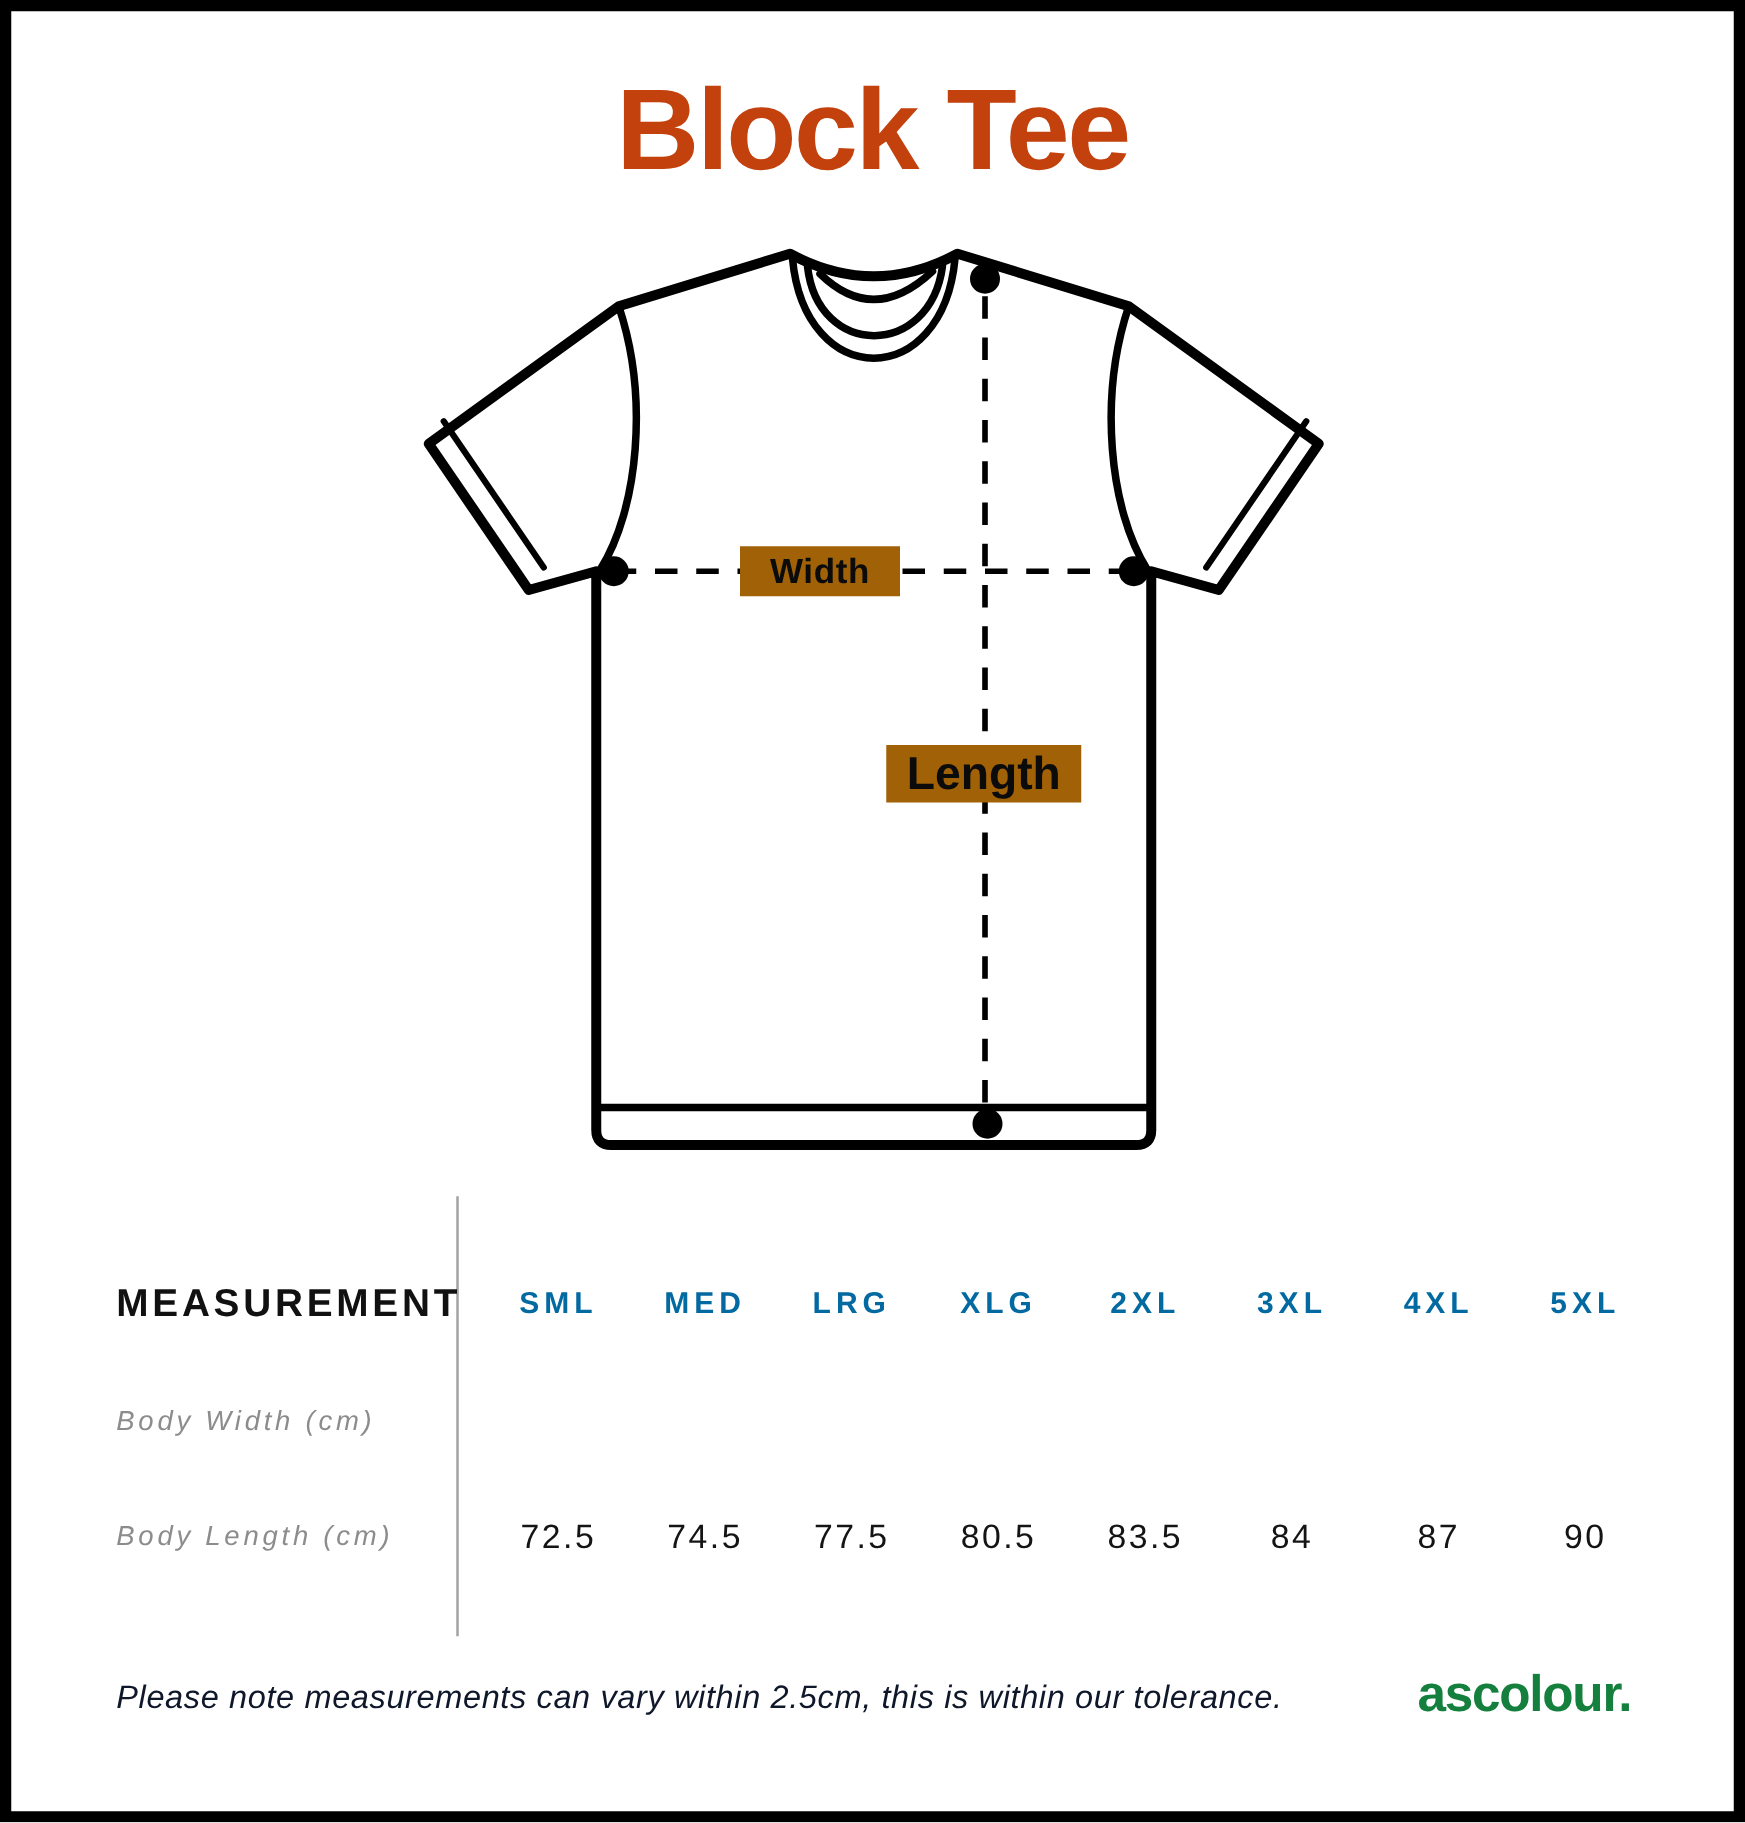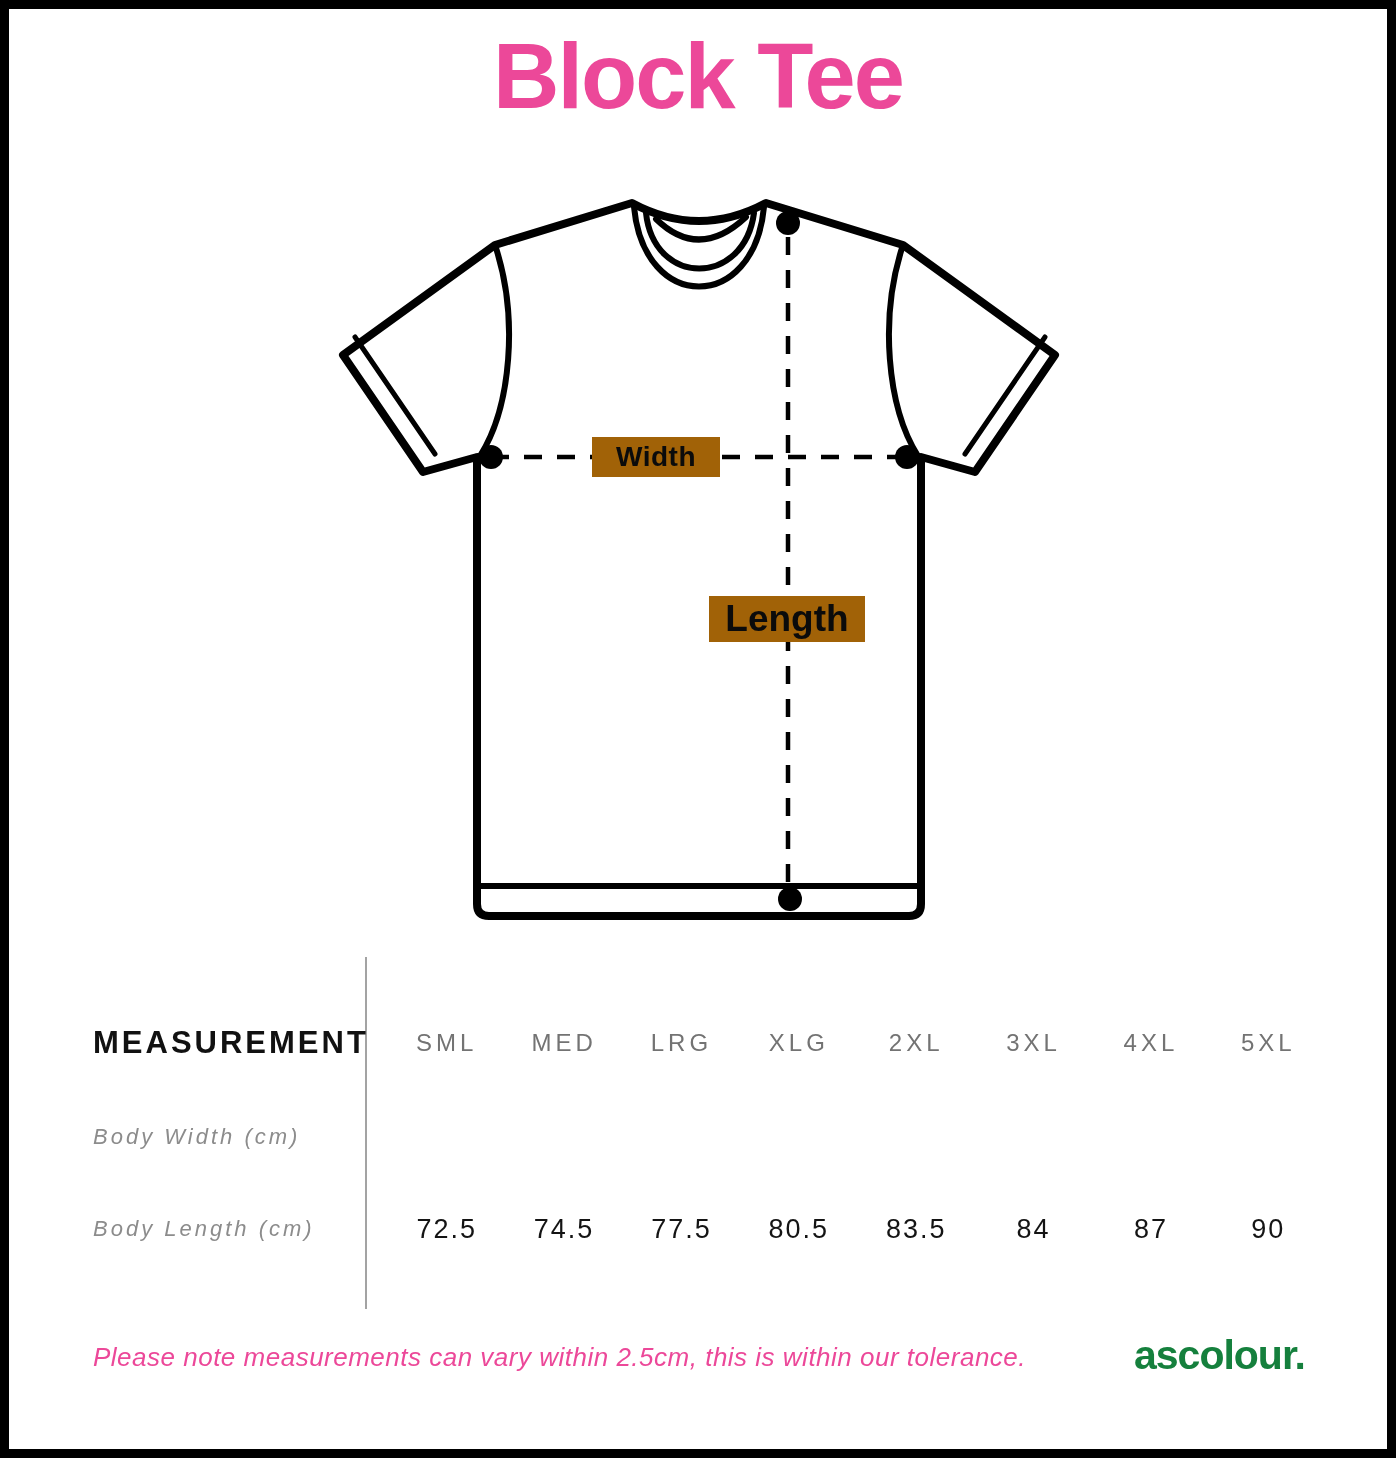--- a/index.html
+++ b/index.html
@@ -17,27 +17,27 @@
     position: absolute;
     inset: 0;
     border: 9px solid #000000;
     pointer-events: none;
     z-index: 50;
   }
 
   .page-title {
     position: absolute;
     left: 0;
-    top: 24px;
+    top: 52px;
     width: 100%;
     text-align: center;
     font-size: 92px;
     font-weight: 700;
     letter-spacing: -2px;
-    color: #ec4899;
+    color: #c2410c;
   }
 
   
   .diagram {
     position: absolute;
     left: 320px;
     top: 185px;
     width: 760px;
     height: 745px;
   }
@@ -96,23 +96,23 @@
     width: 939px;
     display: grid;
     grid-template-columns: repeat(8, 1fr);
   }
   .size-grid > div { text-align: center; }
   .size-grid.header-row { top: 1026px; }
   .size-grid.header-row > div {
     height: 34px;
     line-height: 34px;
     font-size: 24px;
-    font-weight: 400;
+    font-weight: 700;
     letter-spacing: 4px;
-    color: #737373;
+    color: #0369a1;
   }
   .size-grid.value-row > div {
     height: 36px;
     line-height: 36px;
     font-size: 27px;
     letter-spacing: 2px;
     color: #141414;
   }
   .size-grid.row-1 { top: 1119px; }
   .size-grid.row-2 { top: 1211px; }
@@ -131,21 +131,21 @@
   .row-label.r2 { top: 1211px; }
 
   
   .footer-note {
     position: absolute;
     left: 93px;
     top: 1342px;
     font-size: 26px;
     font-style: italic;
     letter-spacing: 0.5px;
-    color: #ec4899;
+    color: #0f172a;
   }
   .brand-logo {
     position: absolute;
     right: 91px;
     top: 1332px;
     font-size: 41px;
     font-weight: 700;
     letter-spacing: -1px;
     color: #15803d;
   }

